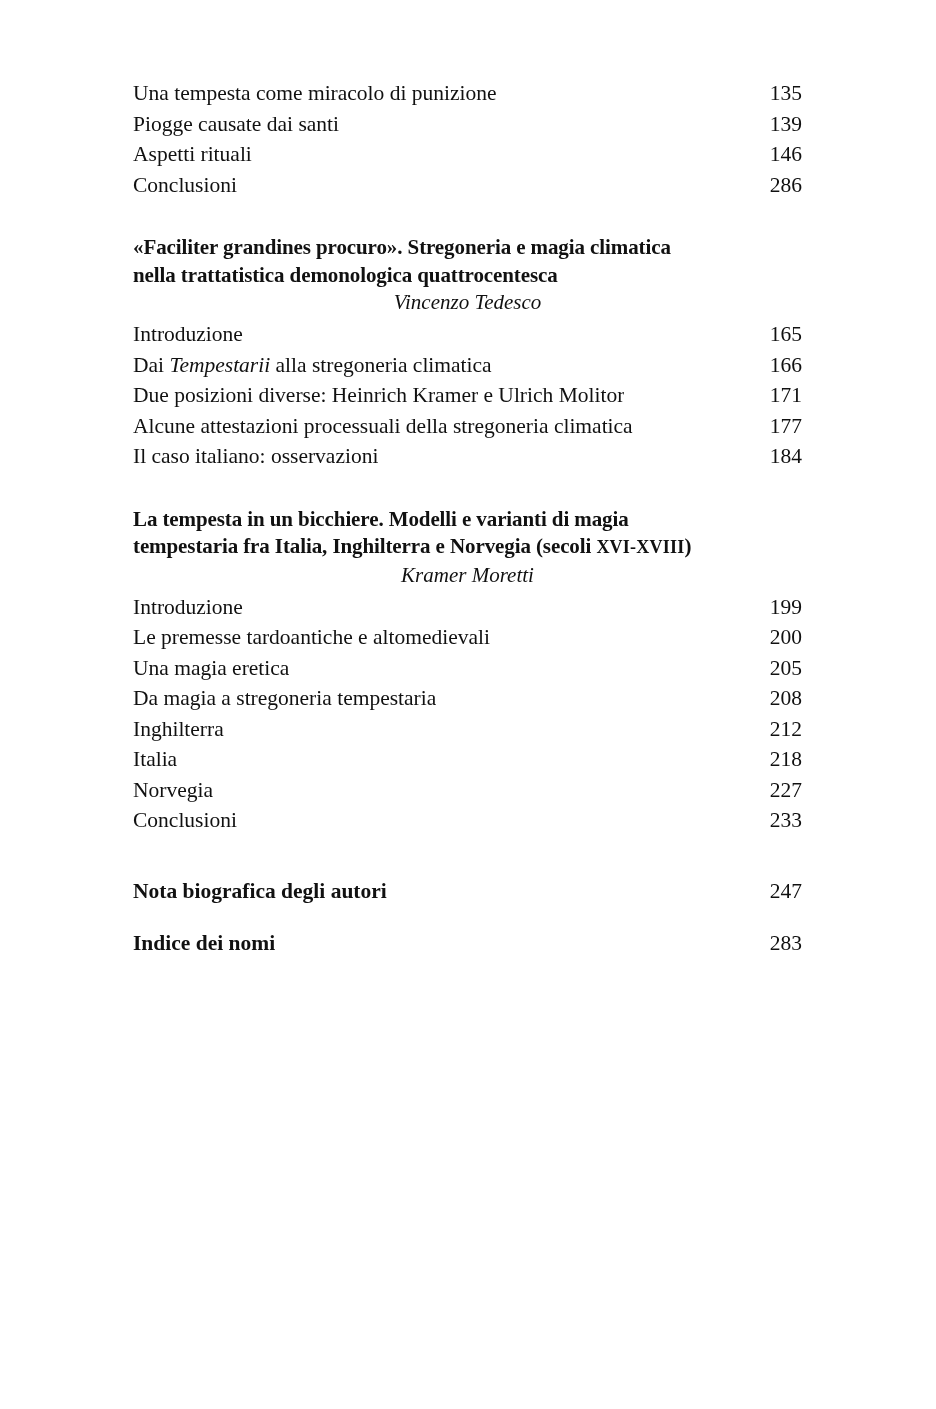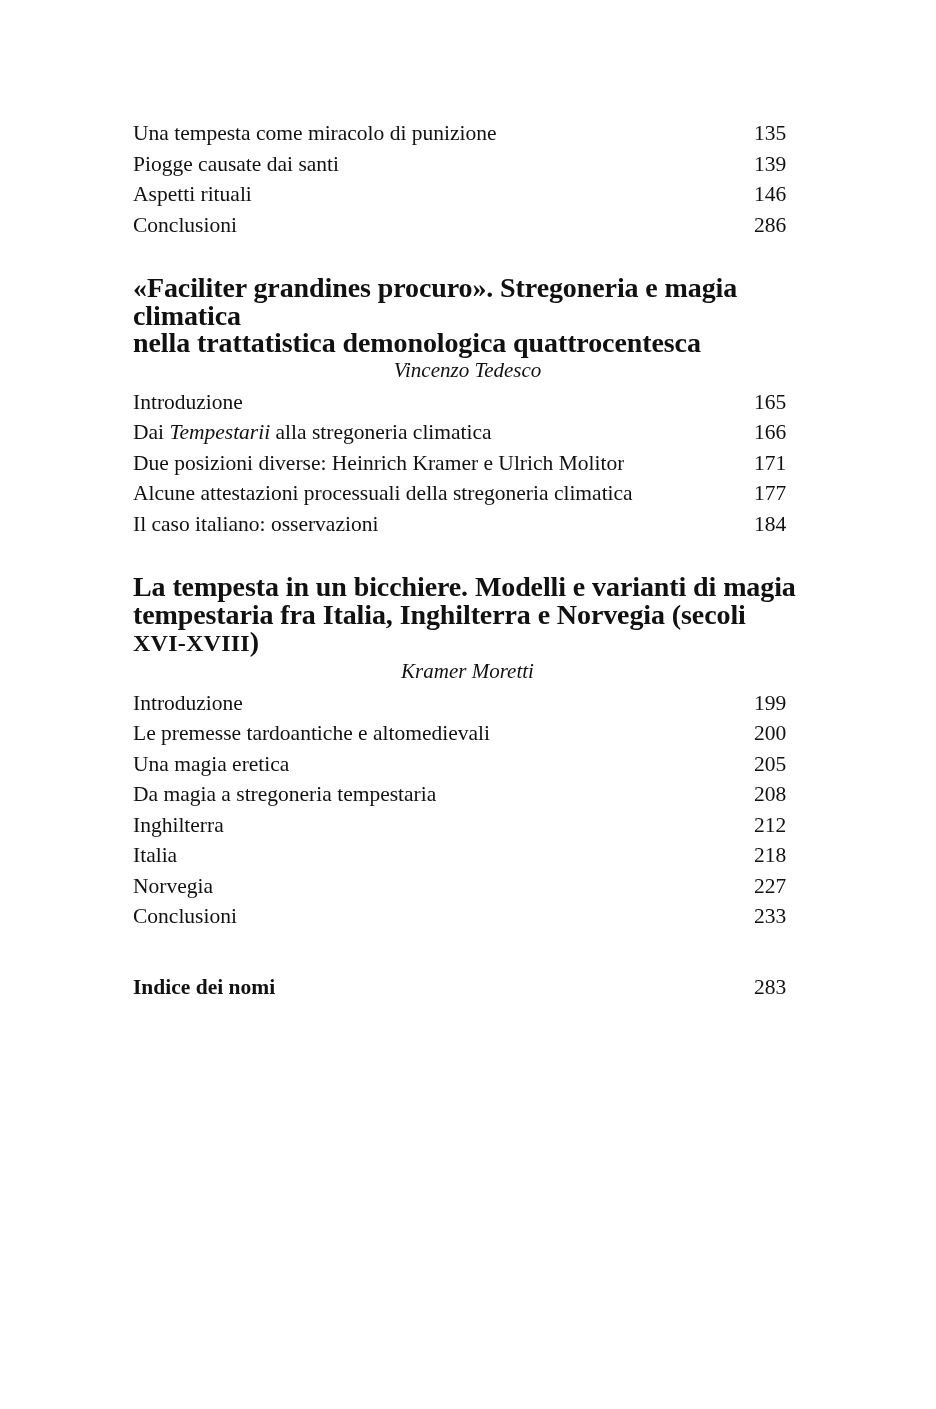--- a/index.html
+++ b/index.html
@@ -13,21 +13,21 @@
     font-family: "Liberation Serif", "DejaVu Serif", serif;
     color: #111111;
     overflow: hidden;
   }
 
   .page {
     position: relative;
     width: 936px;
     height: 993px;
     box-sizing: border-box;
-    padding: 118px 134px 0 133px;
+    padding: 78px 134px 0 133px;
     background: #ffffff;
   }
 
   .toc {
     width: 669px;
   }
 
   
   .group {
     width: 100%;
@@ -38,21 +38,21 @@
   .group.tail-group + .group.tail-group {
     margin-top: 22px;
   }
   .group.tail-group {
     margin-top: 40px;
   }
 
   
   .section-title {
     font-weight: bold;
-    font-size: 28px;
+    font-size: 21px;
     line-height: 27.5px;
     letter-spacing: -0.1px;
     margin: 0 0 0 0;
   }
   .section-author {
     font-style: italic;
     font-size: 21px;
     line-height: 27px;
     margin: 0 0 3px 0;
     text-align: center;
@@ -70,21 +70,21 @@
     font-size: 21.5px;
     line-height: 30.5px;
     white-space: nowrap;
   }
   .entry .label {
     flex: 0 1 auto;
     overflow: hidden;
   }
   .entry .page-no {
     flex: 0 0 auto;
-    text-align: left;
+    text-align: right;
     min-width: 48px;
     padding-left: 16px;
   }
   .entry .label em {
   }
 
   .entry.bold-entry {
     font-size: 21.5px;
     line-height: 30px;
   }
@@ -185,19 +185,25 @@
         <span class="page-no">227</span>
       </div>
       <div class="entry">
         <span class="label">Conclusioni</span>
         <span class="page-no">233</span>
       </div>
     </div>
 
     <div class="group tail-group">
       <div class="entry bold-entry">
+        <span class="label">Nota biografica degli autori</span>
+        <span class="page-no">247</span>
+      </div>
+    </div>
+    <div class="group tail-group">
+      <div class="entry bold-entry">
         <span class="label">Indice dei nomi</span>
         <span class="page-no">283</span>
       </div>
     </div>
 
   </div>
 </div>
 
 </body></html>

